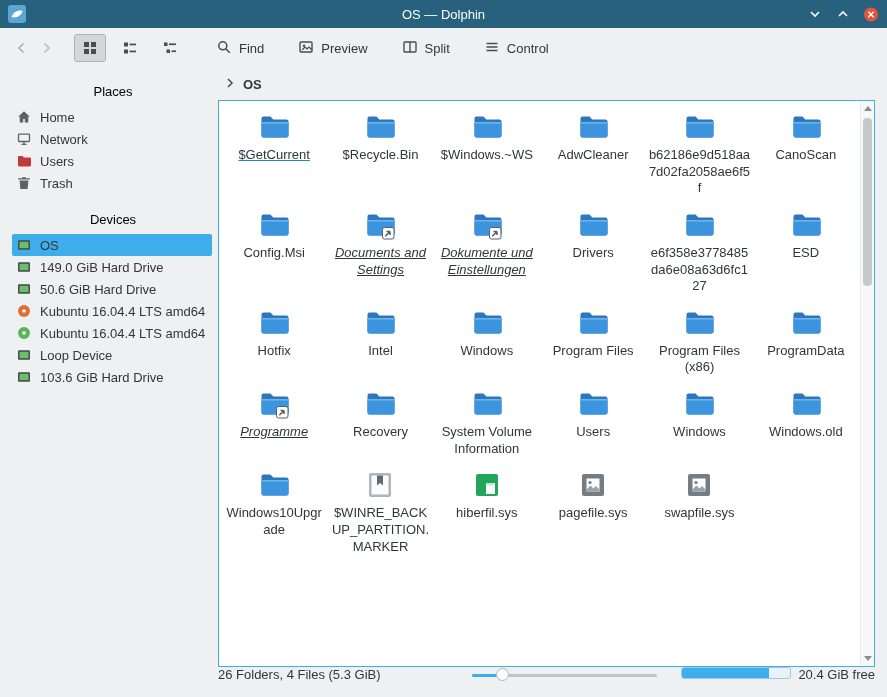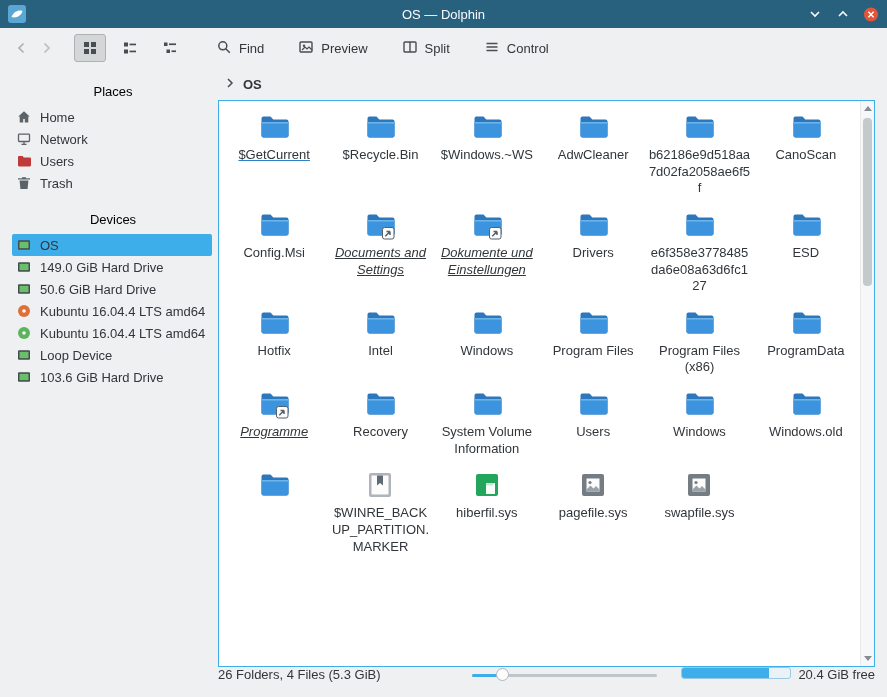--- a/index.html
+++ b/index.html
@@ -507,20 +507,21 @@
                   <path fill="#6cb4ea" d="M3.5 11h27v1.6h-27z"></path>
                 </svg></div>
               <div class="file-label">Windows.old</div>
             </div>
             <div class="file-item">
               <div class="file-icon"><svg width="32" height="32" viewBox="0 0 32 32">
                   <path fill="#2d77bc" d="M3.5 7.5c0-1.1.9-2 2-2h7l2.8 3h13.2c1.1 0 2 .9 2 2v14c0 1.1-.9 2-2 2h-23c-1.1 0-2-.9-2-2z"></path>
                   <path fill="#3d94de" d="M3.5 11h27v13.5c0 1.1-.9 2-2 2h-23c-1.1 0-2-.9-2-2z"></path>
                   <path fill="#6cb4ea" d="M3.5 11h27v1.6h-27z"></path>
                 </svg></div>
+              <div class="file-label">Windows10Upgrade</div>
             </div>
             <div class="file-item">
               <div class="file-icon"><svg width="32" height="32" viewBox="0 0 32 32">
                   <rect x="5" y="4" width="22" height="24" rx="2" fill="#aeb4b9"></rect>
                   <rect x="7.5" y="6.5" width="17" height="19" fill="#fcfcfc"></rect>
                   <path fill="#5f6a72" d="M13 6.5h6v10l-3-2.6-3 2.6z"></path>
                 </svg></div>
               <div class="file-label">$WINRE_BACKUP_PARTITION.MARKER</div>
             </div>
             <div class="file-item">

